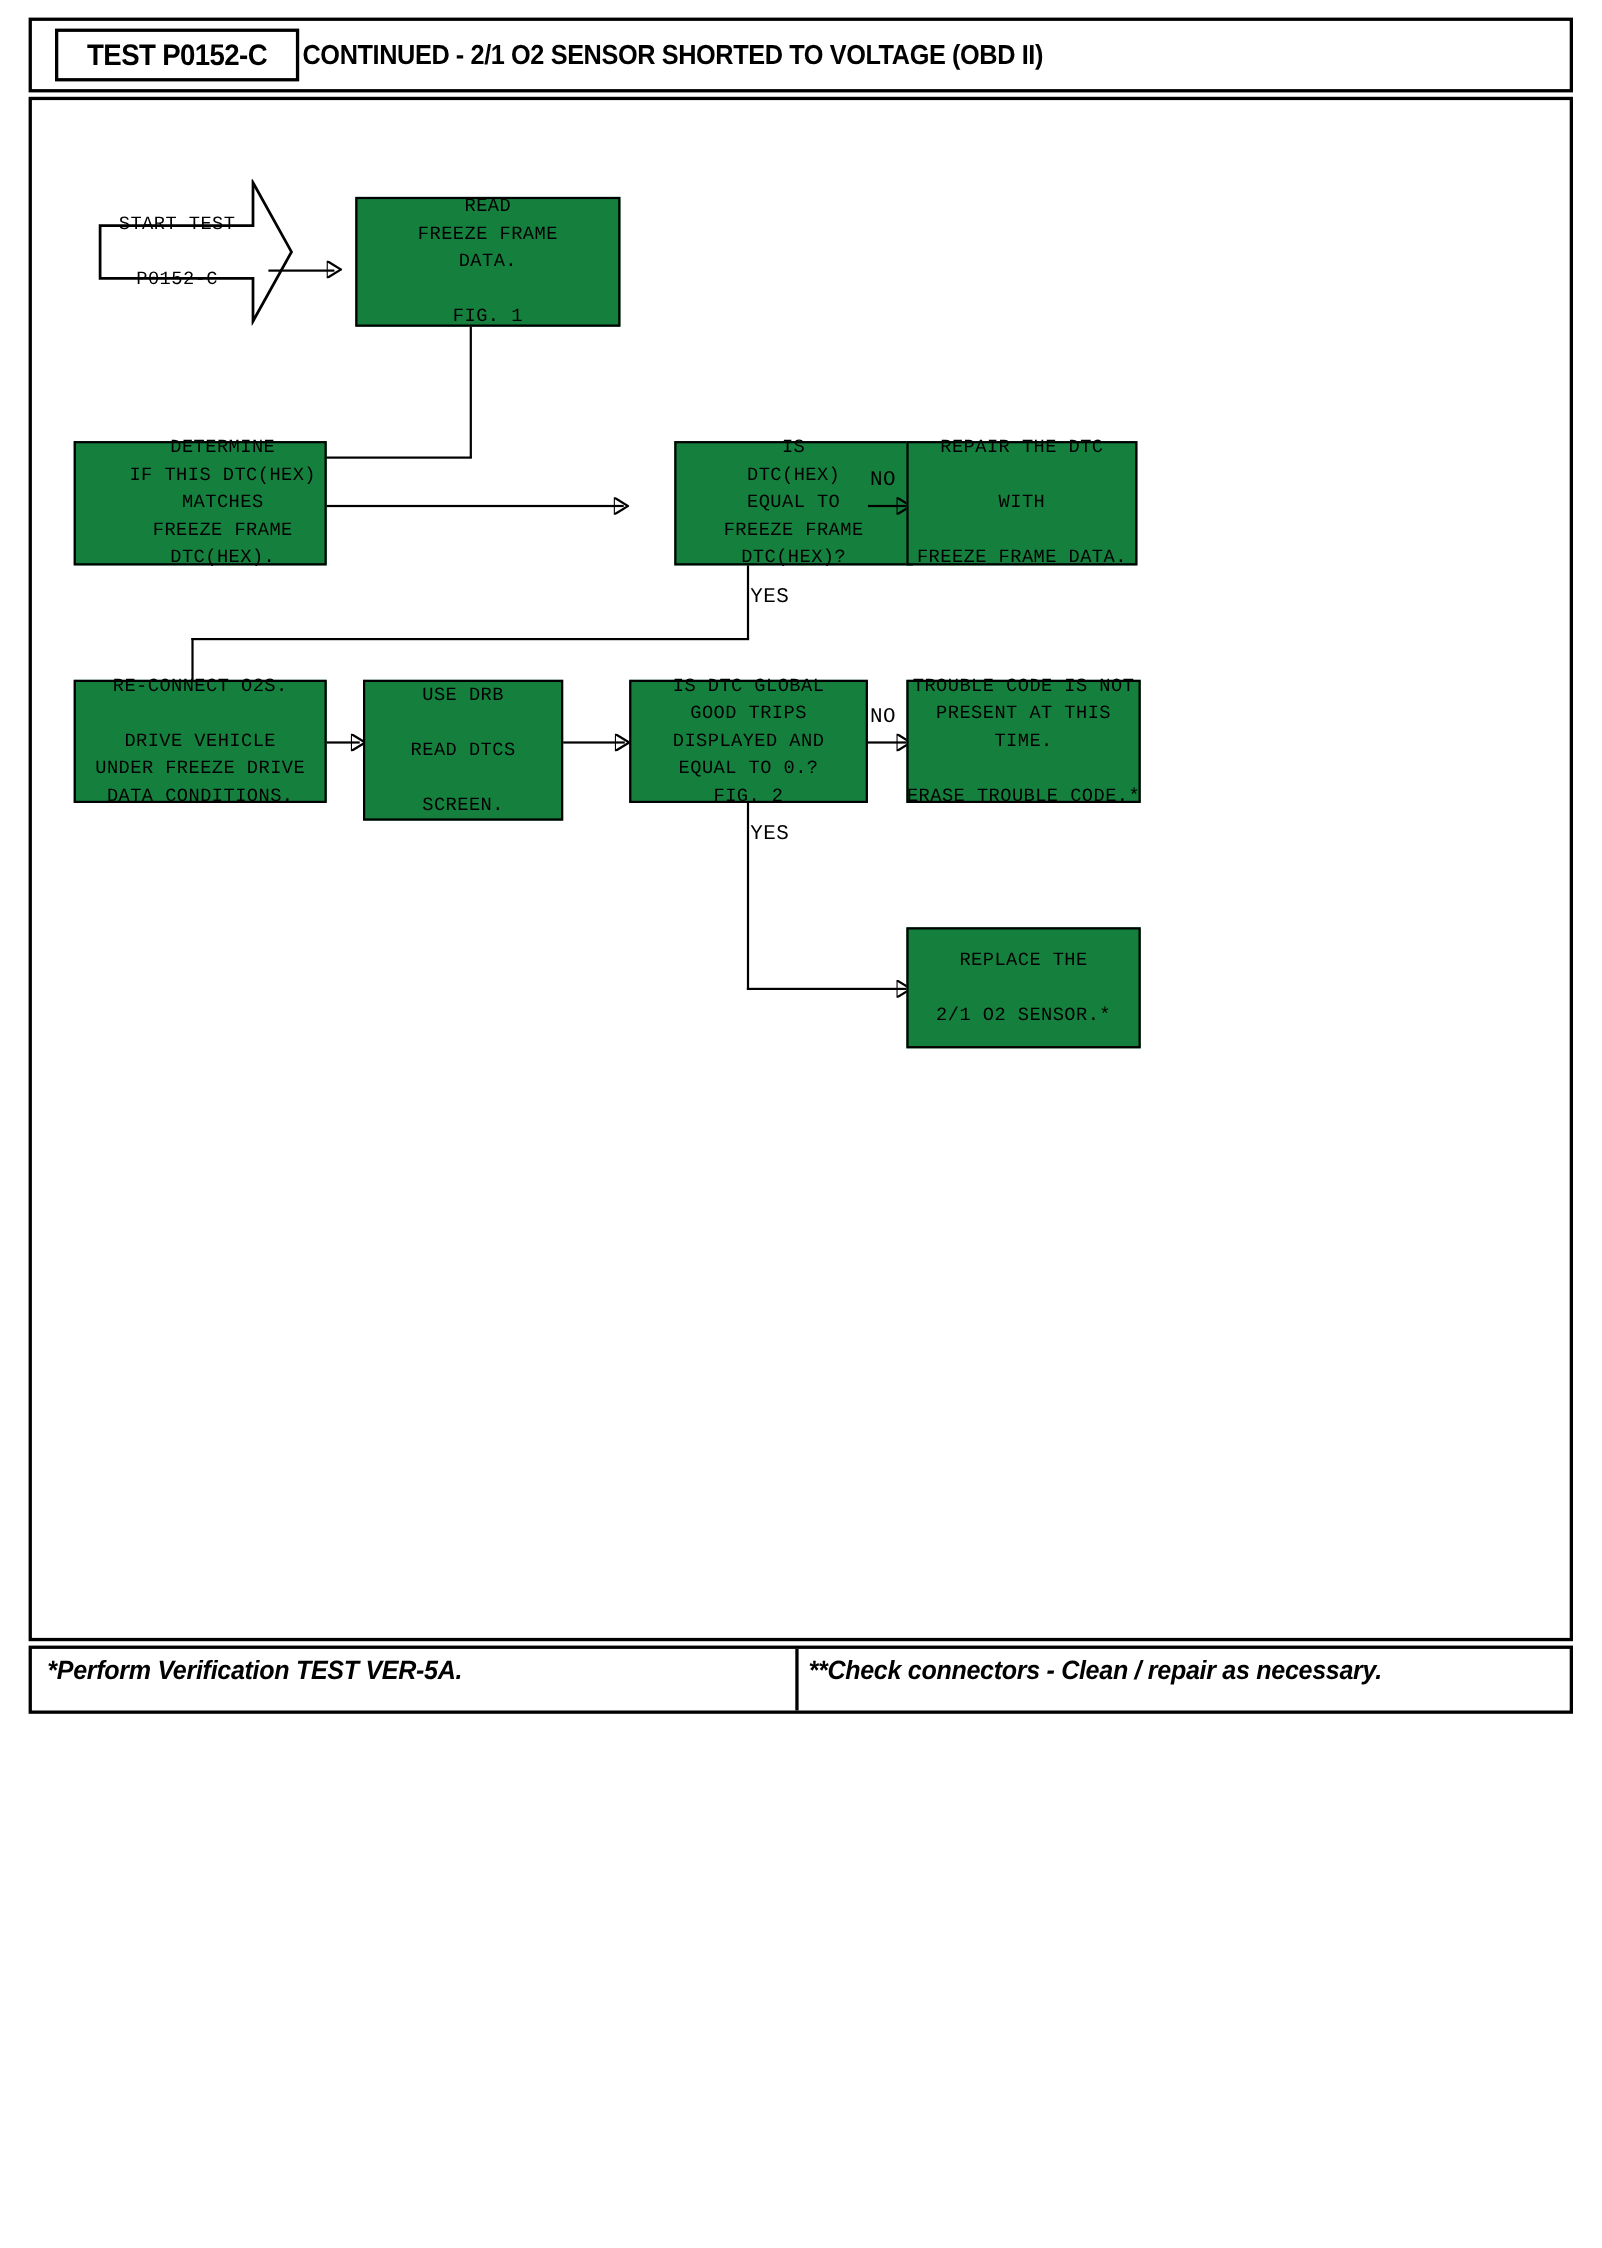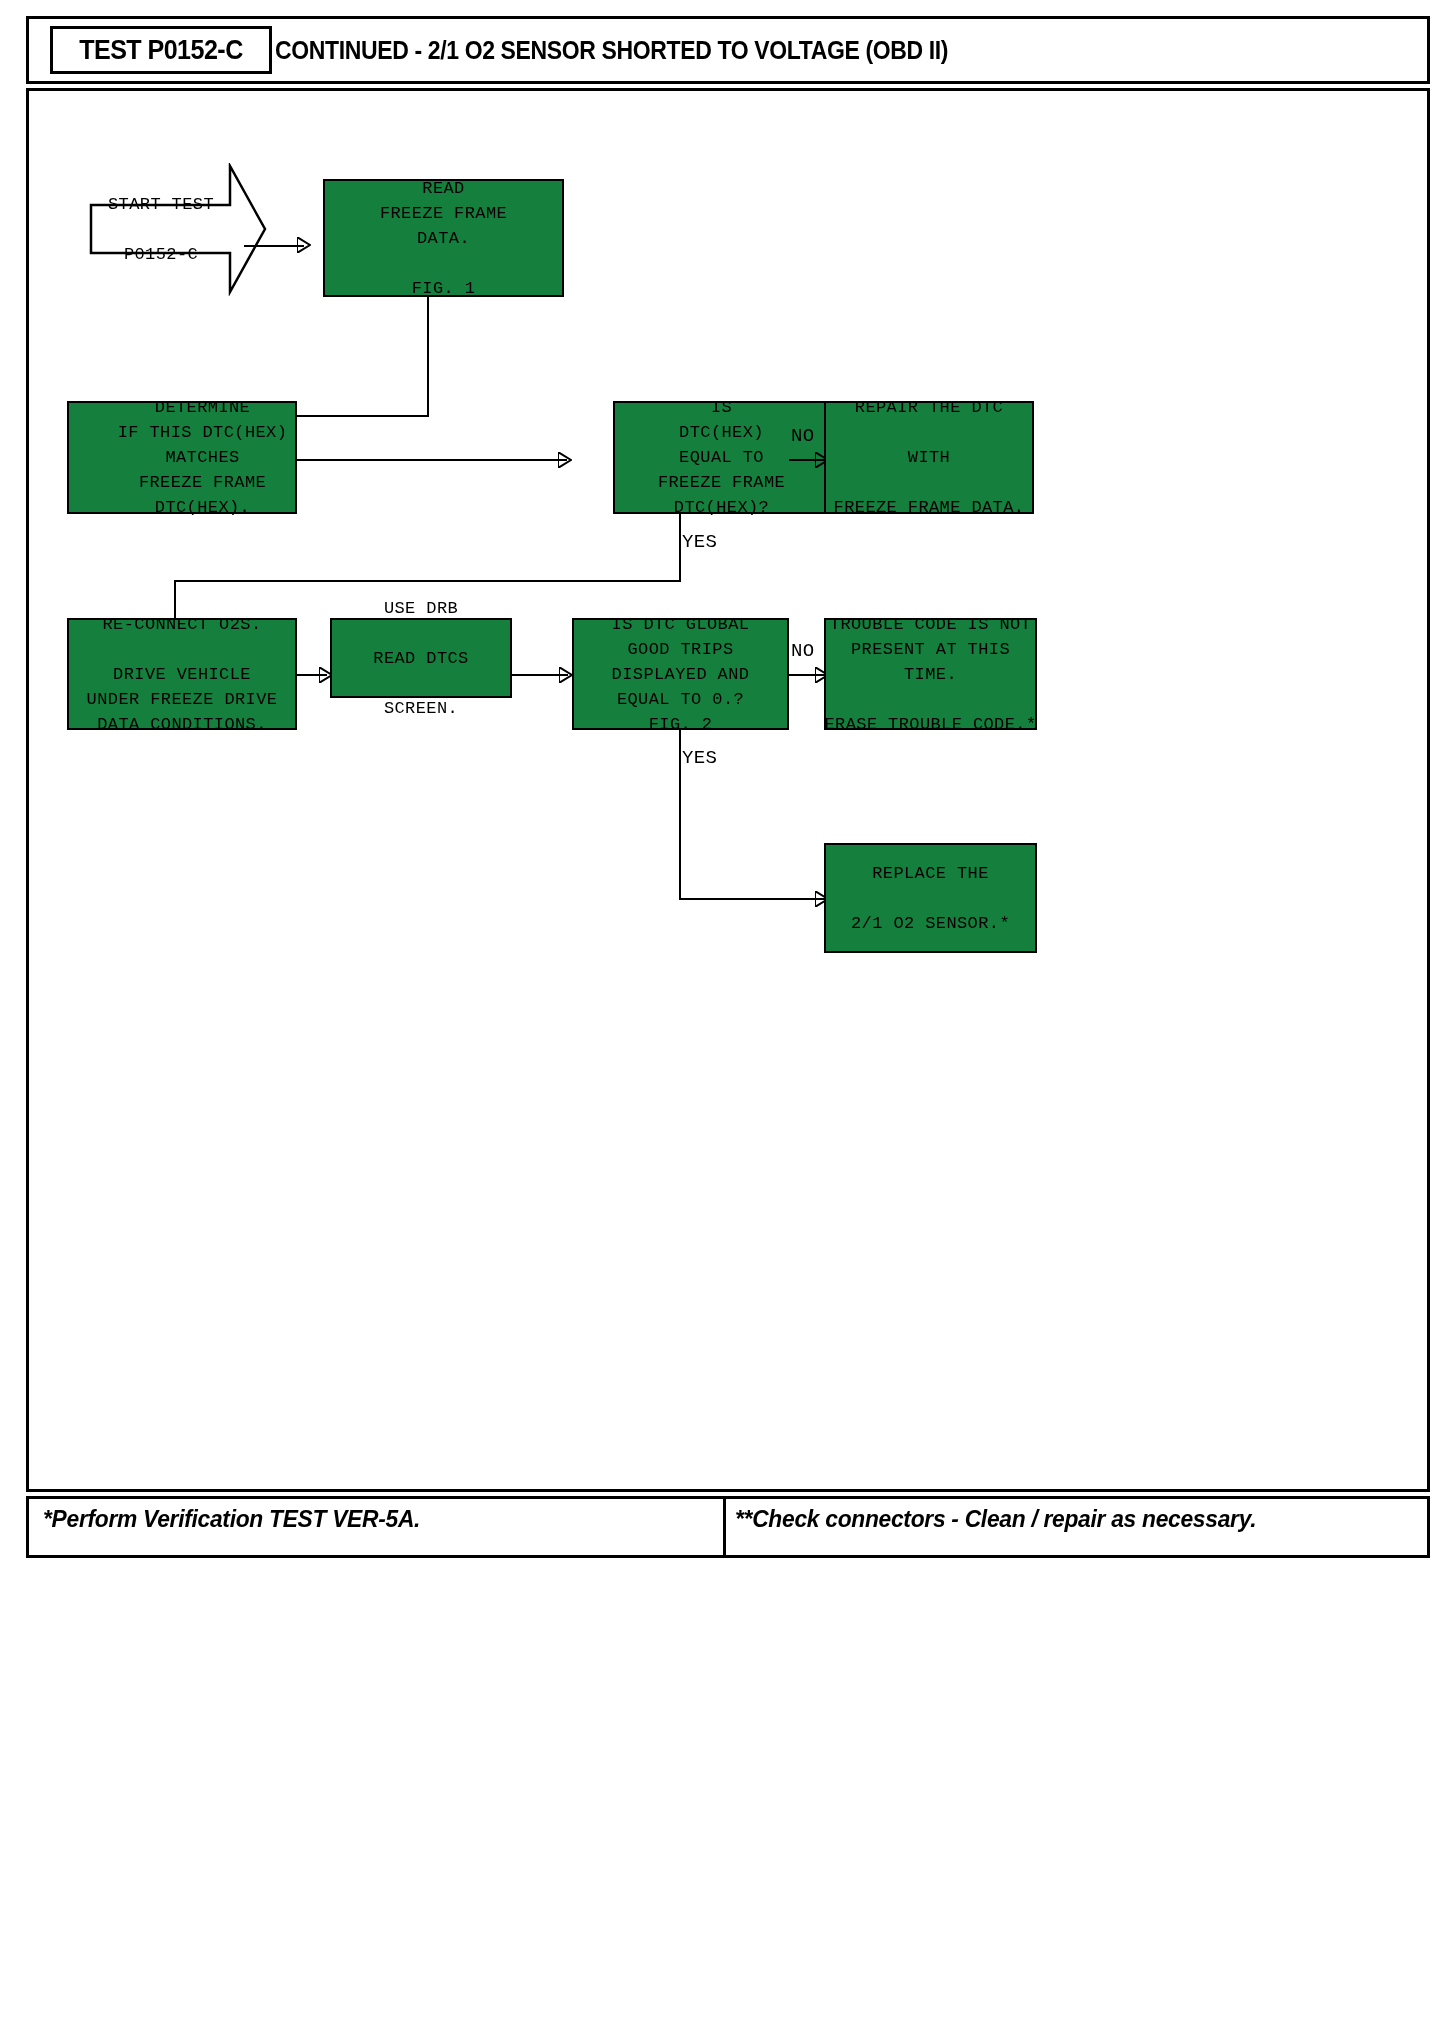--- a/index.html
+++ b/index.html
@@ -142,21 +142,21 @@
 DRIVE VEHICLE
 UNDER FREEZE DRIVE
 DATA CONDITIONS.</div>
     </div>
 
     <div class="ln" style="left:268px;top:583px;width:30px;height:2px;"></div>
     <svg class="arrowhead" style="left:290px;top:576px;" width="14" height="16">
       <polygon points="0,0 13,8 0,16" fill="none" stroke="#000" stroke-width="2"></polygon>
     </svg>
 
-    <div class="node" style="left:301px;top:527px;width:182px;height:80px;">
+    <div class="node" style="left:301px;top:527px;width:182px;height:128px;">
       <div class="txt">USE DRB
 
 READ DTCS
 
 SCREEN.</div>
     </div>
 
     <div class="ln" style="left:483px;top:583px;width:56px;height:2px;"></div>
     <svg class="arrowhead" style="left:530px;top:576px;" width="14" height="16">
       <polygon points="0,0 13,8 0,16" fill="none" stroke="#000" stroke-width="2"></polygon>

